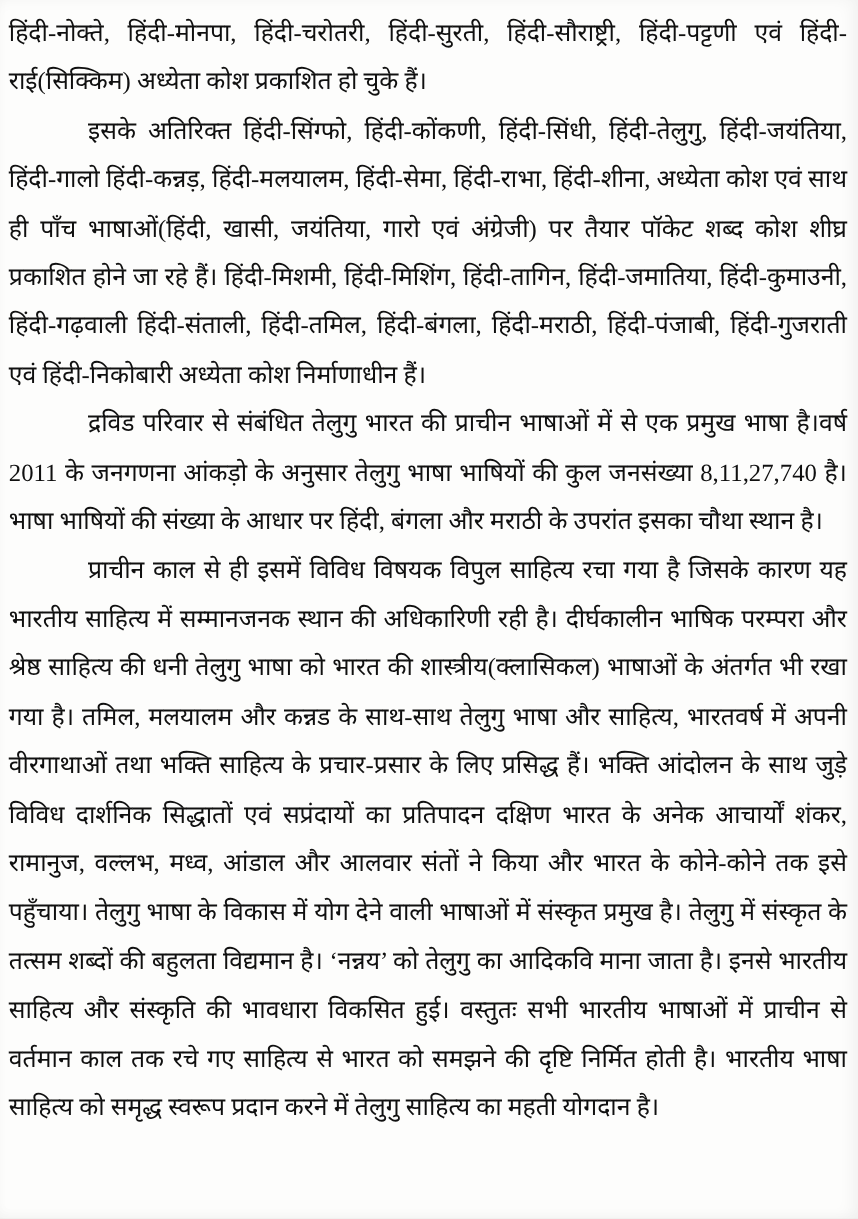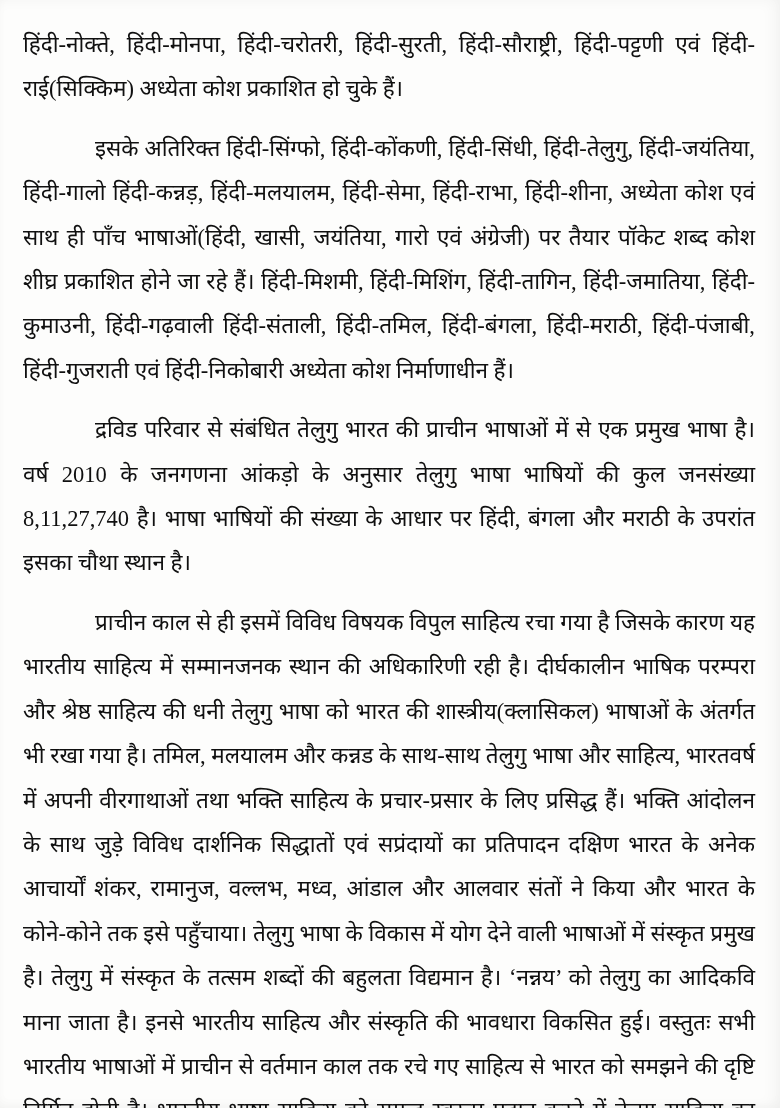--- a/index.html
+++ b/index.html
@@ -25,30 +25,30 @@
     padding: 8px 10px 0 8px;
     font-family: "Liberation Serif", "DejaVu Serif", serif;
     font-size: 22.5px;
     line-height: 44.4px;
     color: #101010;
     text-align: justify;
     text-justify: inter-word;
     -webkit-font-smoothing: antialiased;
   }
   .text-block p {
-    margin: 15px;
+    margin: 0;
     padding: 0;
   }
   .text-block p.indent {
     text-indent: 72px;
   }
 </style>
 </head>
 <body>
 
 <div class="page">
   <div class="text-block">
     <p>हिंदी-नोक्ते, हिंदी-मोनपा, हिंदी-चरोतरी, हिंदी-सुरती, हिंदी-सौराष्ट्री, हिंदी-पट्टणी एवं हिंदी-राई(सिक्किम) अध्येता कोश प्रकाशित हो चुके हैं।</p>
     <p class="indent">इसके अतिरिक्त हिंदी-सिंग्फो, हिंदी-कोंकणी, हिंदी-सिंधी, हिंदी-तेलुगु, हिंदी-जयंतिया, हिंदी-गालो हिंदी-कन्नड़, हिंदी-मलयालम, हिंदी-सेमा, हिंदी-राभा, हिंदी-शीना, अध्येता कोश एवं साथ ही पाँच भाषाओं(हिंदी, खासी, जयंतिया, गारो एवं अंग्रेजी) पर तैयार पॉकेट शब्द कोश शीघ्र प्रकाशित होने जा रहे हैं। हिंदी-मिशमी, हिंदी-मिशिंग, हिंदी-तागिन, हिंदी-जमातिया, हिंदी-कुमाउनी, हिंदी-गढ़वाली हिंदी-संताली, हिंदी-तमिल, हिंदी-बंगला, हिंदी-मराठी, हिंदी-पंजाबी, हिंदी-गुजराती एवं हिंदी-निकोबारी अध्येता कोश निर्माणाधीन हैं।</p>
-    <p class="indent">द्रविड परिवार से संबंधित तेलुगु भारत की प्राचीन भाषाओं में से एक प्रमुख भाषा है।वर्ष 2010 के जनगणना आंकड़ो के अनुसार तेलुगु भाषा भाषियों की कुल जनसंख्या 8,11,27,740 है। भाषा भाषियों की संख्या के आधार पर हिंदी, बंगला और मराठी के उपरांत इसका चौथा स्थान है।</p>
+    <p class="indent">द्रविड परिवार से संबंधित तेलुगु भारत की प्राचीन भाषाओं में से एक प्रमुख भाषा है।वर्ष 2011 के जनगणना आंकड़ो के अनुसार तेलुगु भाषा भाषियों की कुल जनसंख्या 8,11,27,740 है। भाषा भाषियों की संख्या के आधार पर हिंदी, बंगला और मराठी के उपरांत इसका चौथा स्थान है।</p>
     <p class="indent">प्राचीन काल से ही इसमें विविध विषयक विपुल साहित्य रचा गया है जिसके कारण यह भारतीय साहित्य में सम्मानजनक स्थान की अधिकारिणी रही है। दीर्घकालीन भाषिक परम्परा और श्रेष्ठ साहित्य की धनी तेलुगु भाषा को भारत की शास्त्रीय(क्लासिकल) भाषाओं के अंतर्गत भी रखा गया है। तमिल, मलयालम और कन्नड के साथ-साथ तेलुगु भाषा और साहित्य, भारतवर्ष में अपनी वीरगाथाओं तथा भक्ति साहित्य के प्रचार-प्रसार के लिए प्रसिद्ध हैं। भक्ति आंदोलन के साथ जुड़े विविध दार्शनिक सिद्धातों एवं सप्रंदायों का प्रतिपादन दक्षिण भारत के अनेक आचार्यों शंकर, रामानुज, वल्लभ, मध्व, आंडाल और आलवार संतों ने किया और भारत के कोने-कोने तक इसे पहुँचाया। तेलुगु भाषा के विकास में योग देने वाली भाषाओं में संस्कृत प्रमुख है। तेलुगु में संस्कृत के तत्सम शब्दों की बहुलता विद्यमान है। ‘नन्नय’ को तेलुगु का आदिकवि माना जाता है। इनसे भारतीय साहित्य और संस्कृति की भावधारा विकसित हुई। वस्तुतः सभी भारतीय भाषाओं में प्राचीन से वर्तमान काल तक रचे गए साहित्य से भारत को समझने की दृष्टि निर्मित होती है। भारतीय भाषा साहित्य को समृद्ध स्वरूप प्रदान करने में तेलुगु साहित्य का महती योगदान है।</p>
   </div>
 </div>
 
 </body></html>

